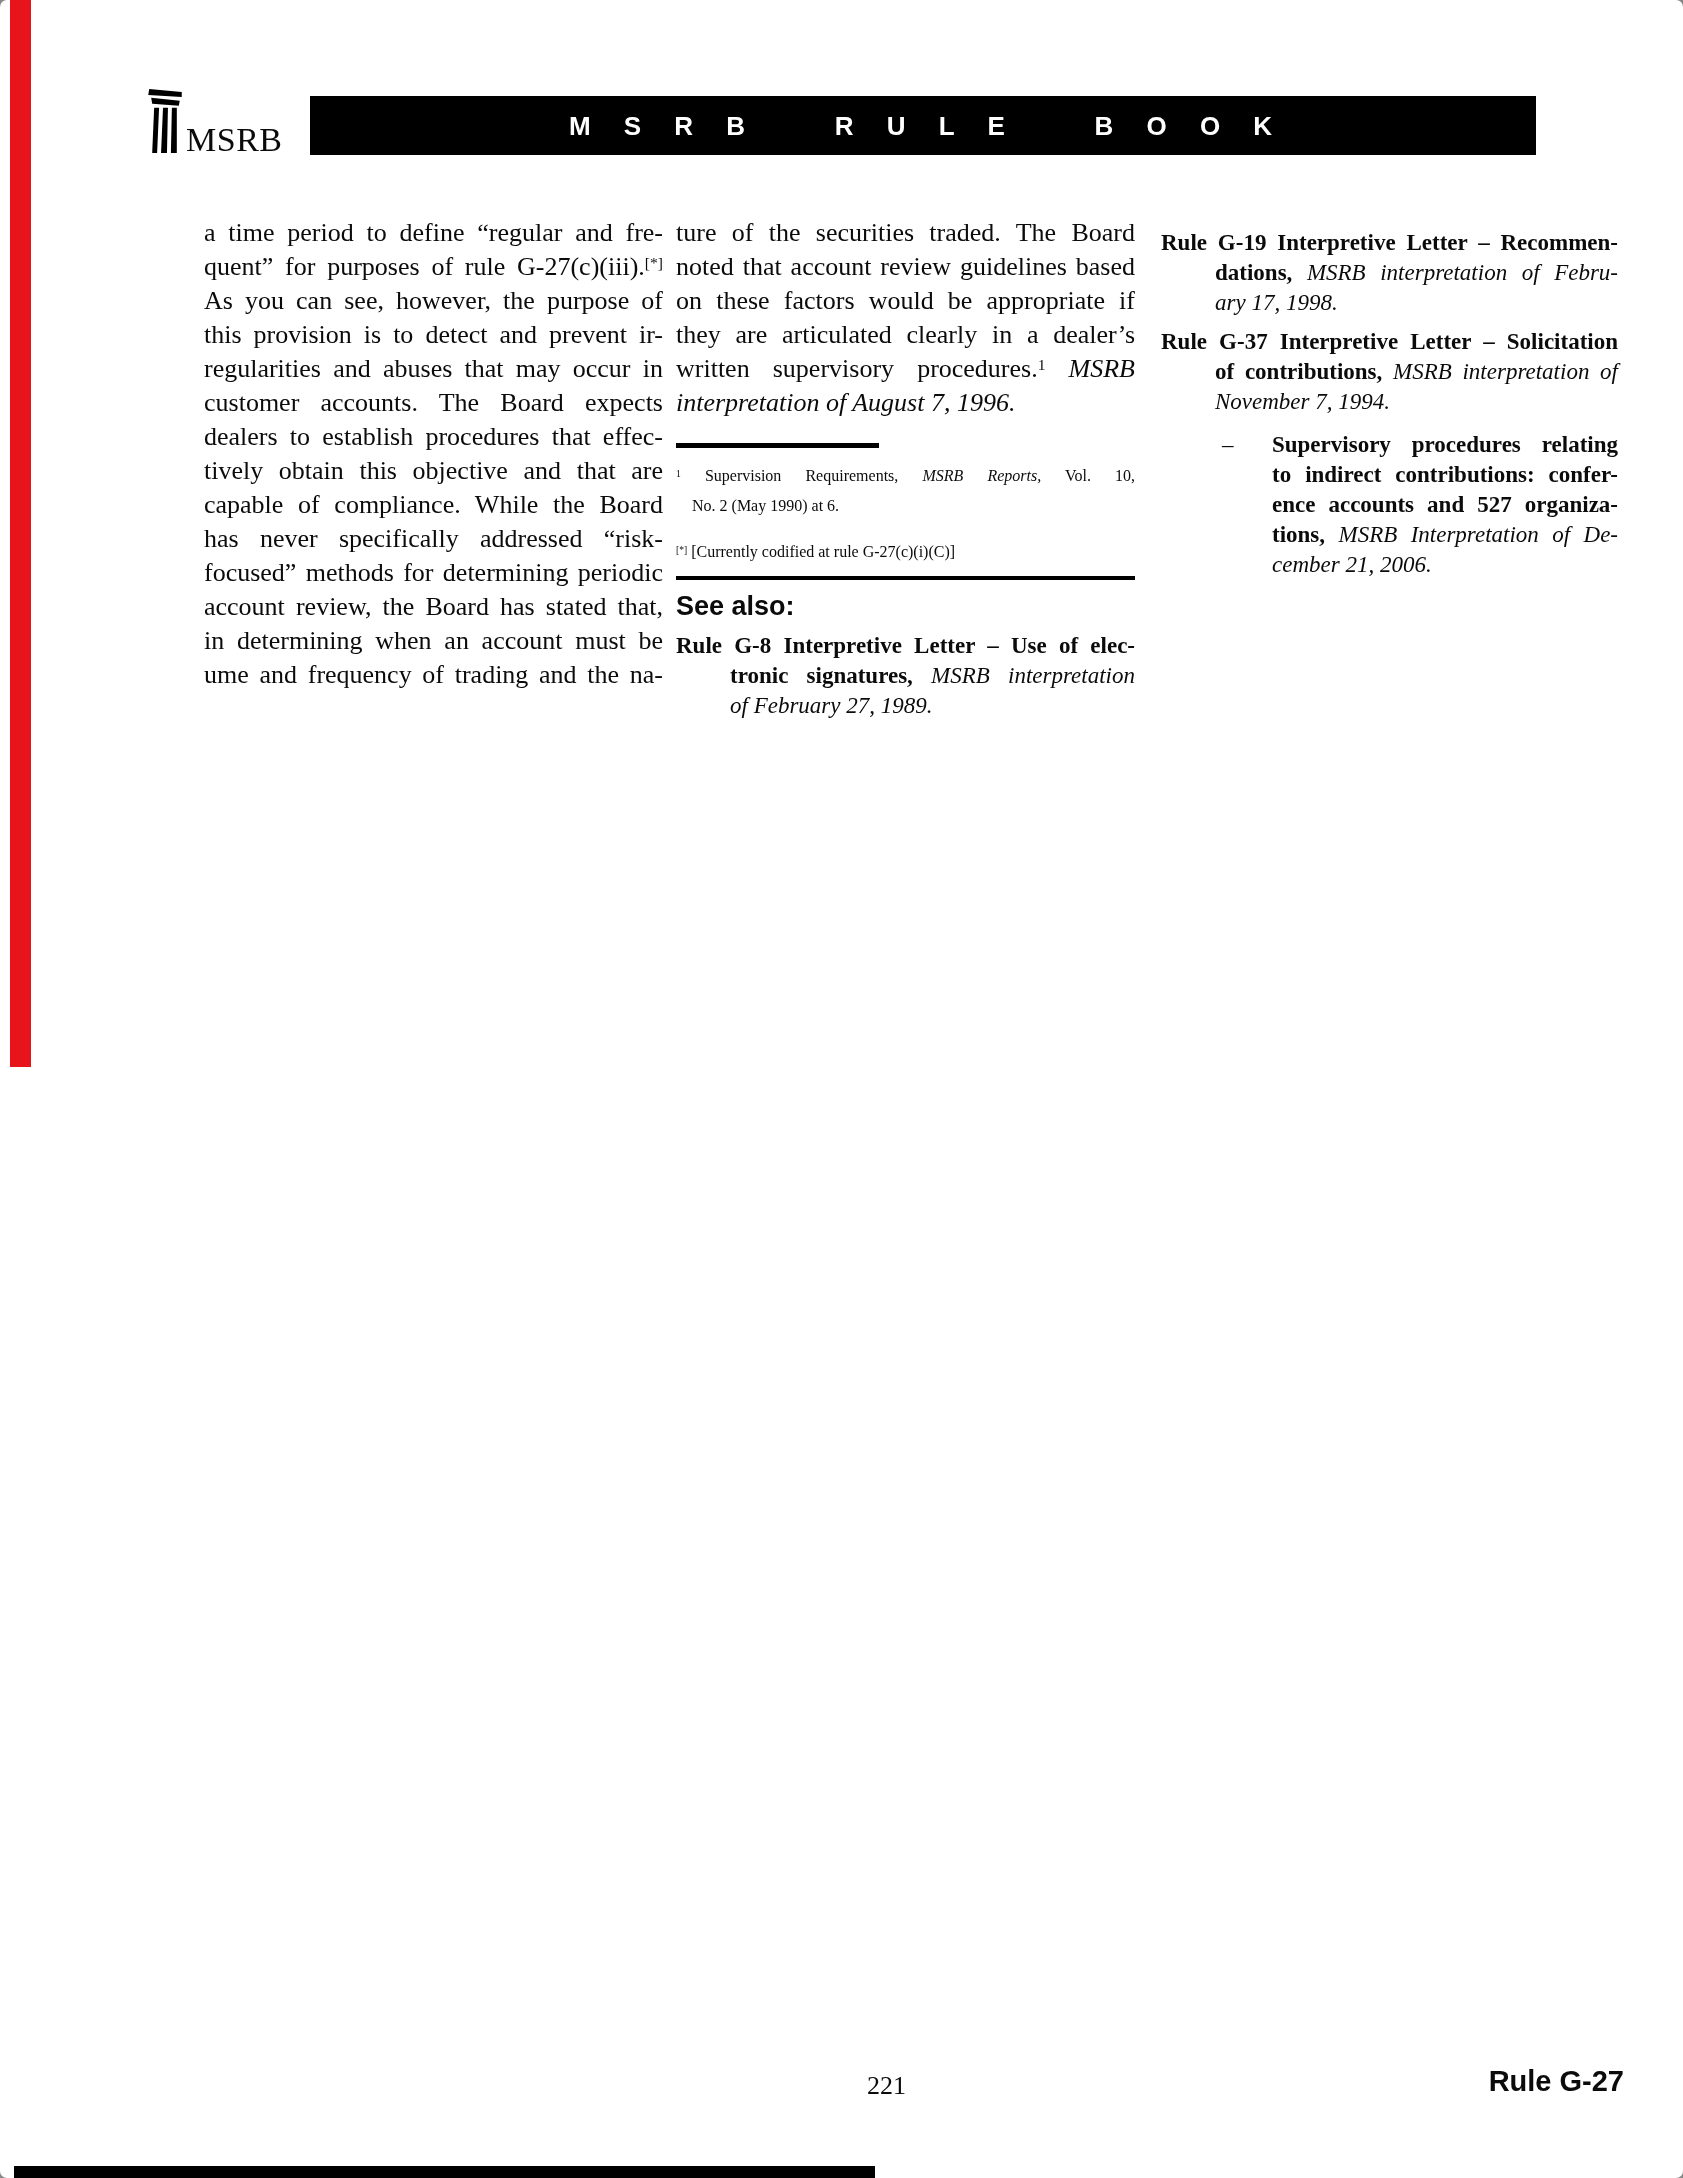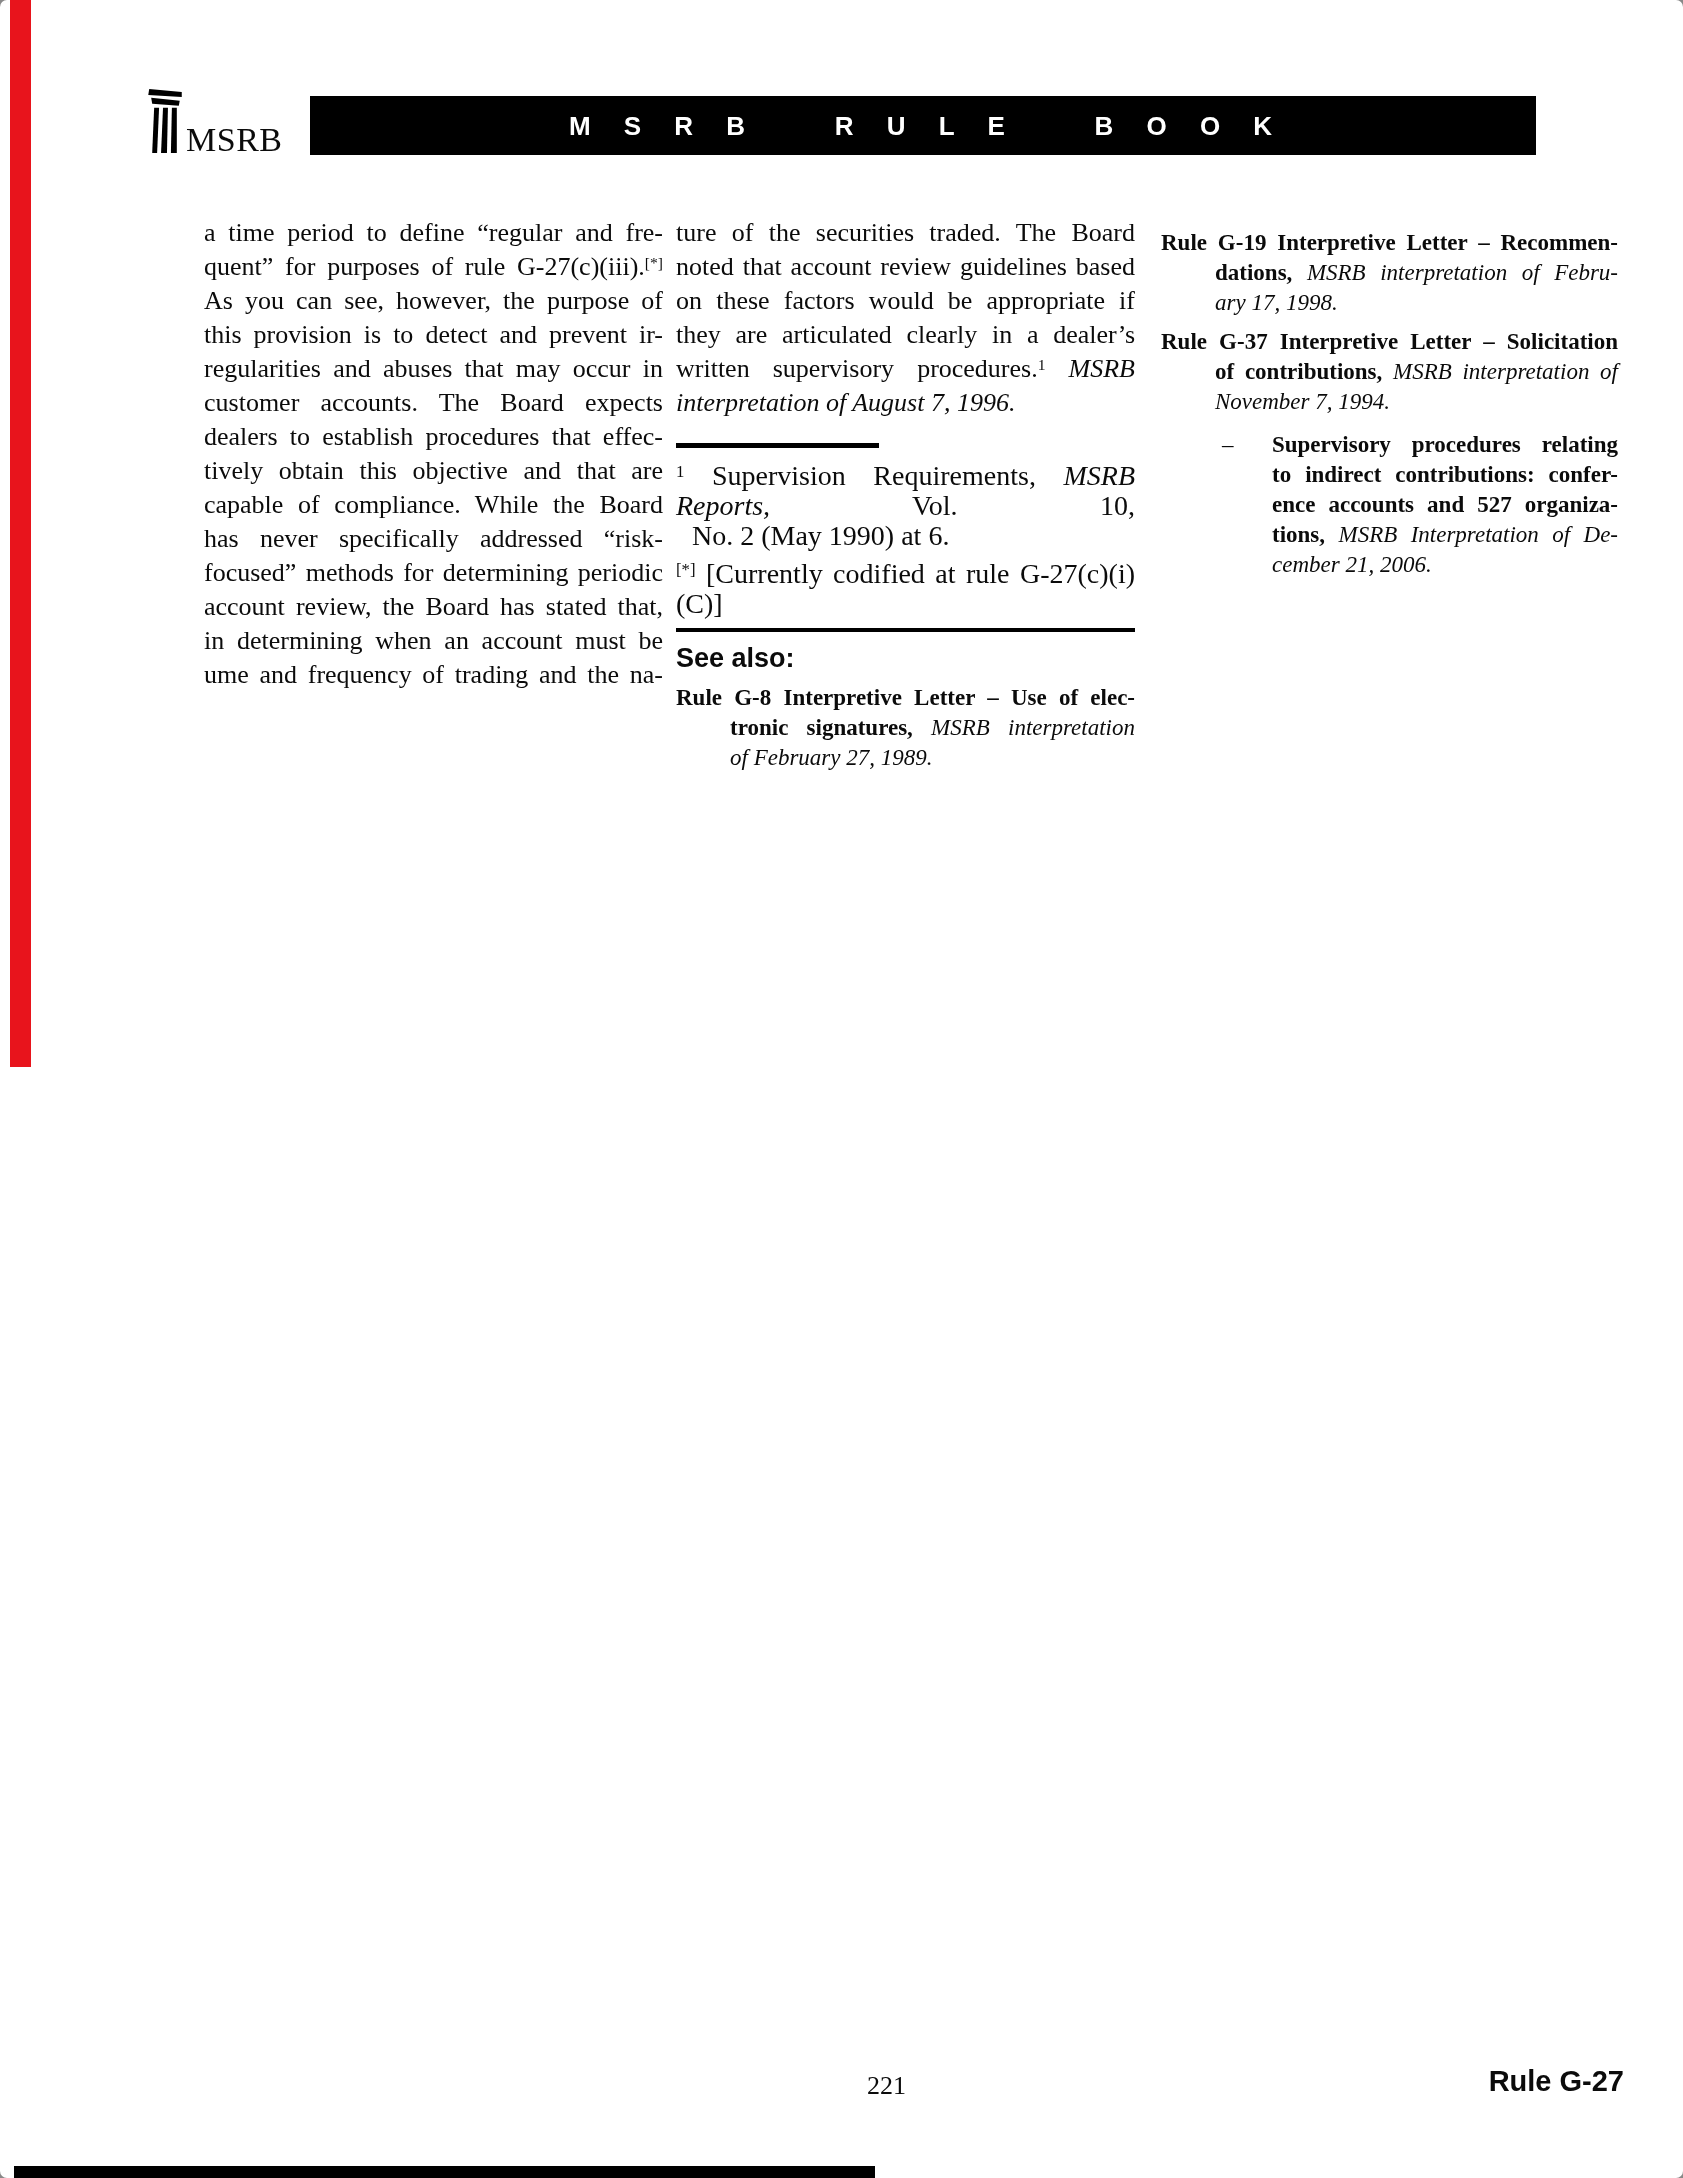--- a/index.html
+++ b/index.html
@@ -15,22 +15,22 @@
   
   .headerbar{position:absolute;left:310px;top:96px;width:1226px;height:59px;background:#000;
              color:#fff;font-family:"Liberation Sans",sans-serif;font-weight:bold;font-size:26px;
              text-align:center;line-height:61px;letter-spacing:5px;word-spacing:16px;white-space:pre;}
   
   .col{position:absolute;}
   #col1{left:204px;top:216px;width:459px;font-size:26px;line-height:34px;}
   #col2{left:676px;top:216px;width:459px;}
   #col2 .body{font-size:26px;line-height:34px;}
   .fn-rule{width:203px;height:5px;background:#000;margin-top:23px;}
-  .fn-block{margin-top:13px;font-size:28px;line-height:30px;}
-  .fn2{margin-top:8px;}
+  .fn-block{margin-top:13px;font-size:16px;line-height:30px;}
+  .fn2{margin-top:16px;}
   .see-rule{width:100%;height:4px;background:#000;margin-top:9px;}
   .see-also{font-family:"Liberation Sans",sans-serif;font-weight:bold;font-size:27px;margin-top:9px;line-height:34px;}
   .entry{font-size:23px;line-height:30px;margin-top:8px;}
   #col3{left:1161px;top:222px;width:457px;font-size:23px;line-height:30px;}
   #col3 .entry{margin-top:6px;margin-bottom:9px;}
   .sub-entry{position:relative;padding-left:111px;margin-top:13px;}
   .sub-marker{position:absolute;left:61px;top:0;}
   
   .tl{text-align:justify;text-align-last:justify;}
   .tl.last{text-align-last:left;}

